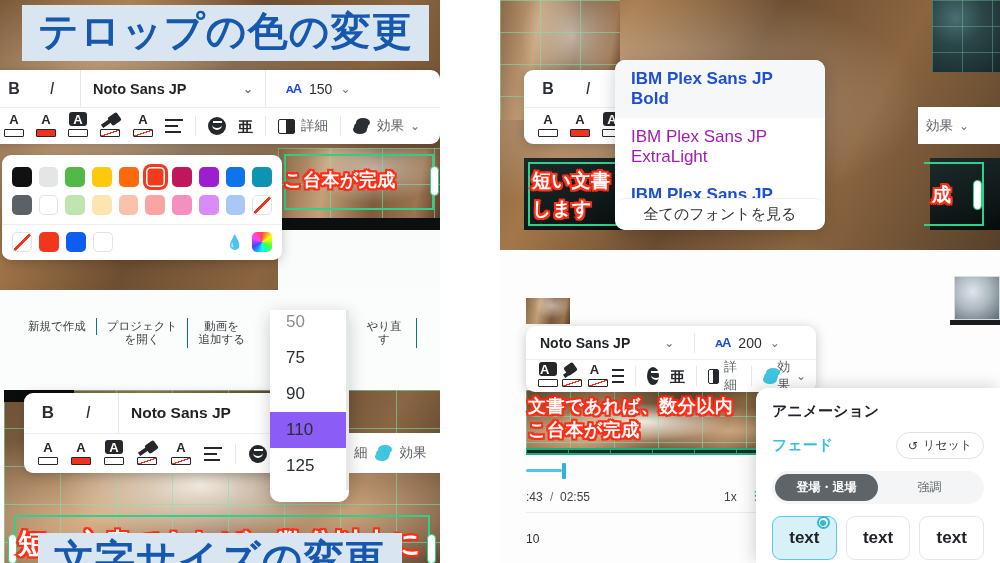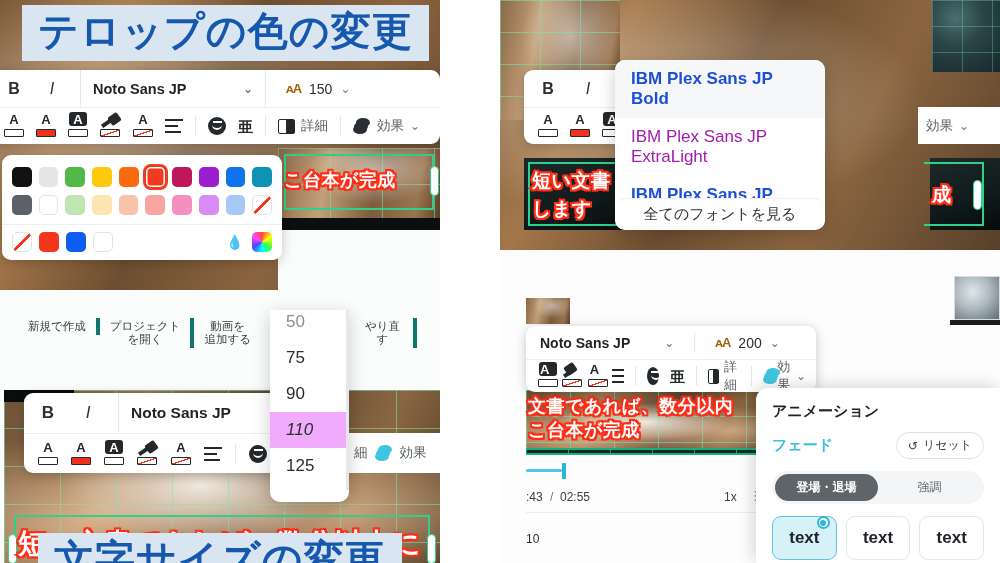--- a/index.html
+++ b/index.html
@@ -204,34 +204,34 @@
   .icoStack { position: relative; width: 18px; height: 16px; }
   .icoStack i {
     position: absolute; width: 14px; height: 9px; border-radius: 50%;
     background: #2b2f33;
   }
   .icoStack i:nth-child(1){ top: 0;   left: 3px; }
   .icoStack i:nth-child(2){ top: 4px; left: 1px; }
   .icoStack i:nth-child(3){ top: 7px; left: 0;   background: #2b2f33;}
   .icoStack.teal i { background: #3ec6e0; }
   .icoSizeAA {
-    font-weight: 800; font-size: 13px; color: #a16207; letter-spacing: -1px;
+    font-weight: 800; font-size: 13px; color: #1d4ed8; letter-spacing: -1px;
   }
 
   
   .dropdown {
     position: absolute; background: #fff;
     border-radius: 10px;
     box-shadow: 0 4px 18px rgba(0,0,0,.20);
     overflow: hidden; z-index: 30;
   }
   .dd-item {
     padding: 7px 14px; font-size: 16px; color: #2a2e31; white-space: nowrap;
   }
-  .dd-item.sel { background: #f0abfc; font-style: italic; }
+  .dd-item.sel { background: #8b5cf6; }
   .dd-item.num { font-size: 17px; padding: 8px 16px; }
 
   .font-item { font-size: 17px; padding: 9px 16px; color: #1d4ed8; }
   .font-item.light { color: #a21caf; font-weight: 300; }
   .font-item.medium { font-weight: 600; }
   .font-item.sel-top { background: #f5f7f8; font-weight: 700; }
   .font-footer {
     position: absolute; left: 0; right: 0; bottom: 0;
     background: #fff; text-align: center;
     padding: 6px 0; font-size: 15px; color: #2f3337;
@@ -240,21 +240,21 @@
   }
 
   
   .menustrip {
     position: absolute; display: flex; align-items: flex-start;
     font-size: 11.5px; color: #3c4145; gap: 0;
     z-index: 18;
   }
   .menustrip .mi {
     padding: 2px 10px; text-align: center; line-height: 1.15;
-    border-right: 4px solid #0f766e;
+    border-right: 1px solid #0f766e;
   }
   .menustrip .mi:last-child { border-right: none; }
 
   
   #anim-panel {
     position: absolute; background: #fff;
     border-radius: 12px 0 0 0;
     box-shadow: -3px -2px 16px rgba(0,0,0,.16);
     z-index: 35;
   }

